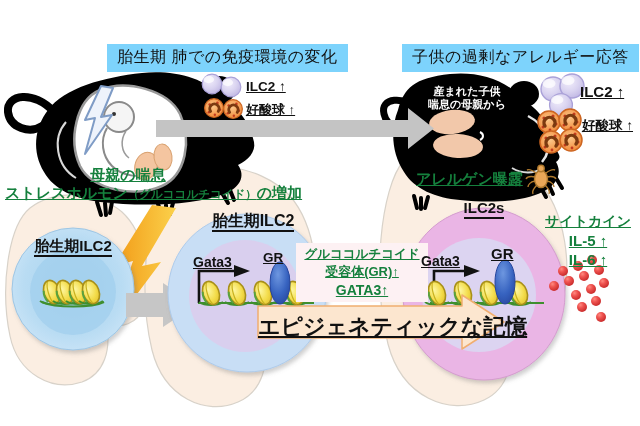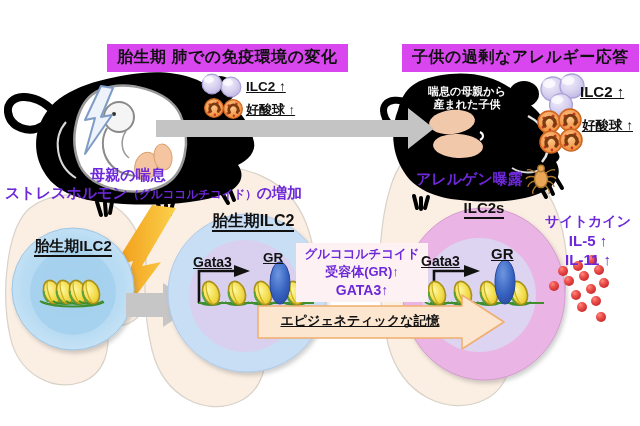--- a/index.html
+++ b/index.html
@@ -2,25 +2,25 @@
 <html><head>
 <meta charset="utf-8">
 <style>
   html,body{margin:0;padding:0;background:#fff;}
   .stage{position:relative;width:640px;height:426px;background:#ffffff;overflow:hidden;
          font-family:"Liberation Sans","DejaVu Sans",sans-serif;}
   .abs{position:absolute;}
   svg.art{position:absolute;left:0;top:0;z-index:1;}
   .txt{z-index:3;}
   .t{font-weight:bold;color:#111;text-decoration:underline;}
-  .red{color:#6d28d9;font-weight:bold;}
+  .red{color:#15803d;font-weight:bold;text-decoration:underline;}
   .white{color:#ffffff;}
   .ctr{text-align:center;}
   .nowrap{white-space:nowrap;}
-  .title-box{background:#d946ef;padding:3px 10px 4px 10px;font-size:16px;font-weight:bold;
+  .title-box{background:#7dd3fc;padding:3px 10px 4px 10px;font-size:16px;font-weight:normal;
              color:#111;white-space:nowrap;letter-spacing:0.5px;z-index:3;}
   .cell-label{font-weight:bold;color:#111;}
   .cell-label span{border-bottom:2.5px solid #111;padding-bottom:1px;}
   .grbox{background:#fdf1f3;}
 </style>
 </head>
 <body>
 
 <div class="stage">
 
@@ -236,42 +236,42 @@
 
 <div class="abs title-box txt" style="left:107px;top:44px">胎生期 肺での免疫環境の変化</div>
 <div class="abs title-box txt" style="left:402px;top:44px">子供の過剰なアレルギー応答</div>
 
 <div class="abs t nowrap txt" style="left:246px;top:79px;font-size:13.5px">ILC2 ↑</div>
 <div class="abs t nowrap txt" style="left:246px;top:101px;font-size:13px">好酸球 ↑</div>
 <div class="abs t nowrap txt" style="left:580px;top:83px;font-size:15px">ILC2 ↑</div>
 <div class="abs t nowrap txt" style="left:582px;top:117px;font-size:13.5px">好酸球 ↑</div>
 
 <div class="abs white ctr txt" style="left:423px;top:85px;width:88px;font-size:11px;font-weight:bold;line-height:13px">
+  <div>産まれた子供</div>
   <div>喘息の母親から</div>
-  <div>産まれた子供</div>
 </div>
 
 <div class="abs red ctr nowrap txt" style="left:58px;top:166px;width:140px;font-size:15px">母親の喘息</div>
 <div class="abs red nowrap txt" style="left:5px;top:184px;font-size:15px"><span>ストレスホルモン</span><span style="font-size:11.5px">（グルココルチコイド）</span><span>の増加</span></div>
 
 <div class="abs red nowrap txt" style="left:416px;top:170px;font-size:15px">アレルゲン曝露</div>
 
 <div class="abs red ctr txt" style="left:538px;top:212px;width:100px;font-size:14px;line-height:19px">
   <div>サイトカイン</div>
   <div style="font-size:15px">IL-5 ↑</div>
-  <div style="font-size:15px">IL-11 ↑</div>
+  <div style="font-size:15px">IL-6 ↑</div>
 </div>
 
 <div class="abs red ctr grbox txt" style="left:296px;top:243px;width:132px;font-size:12.5px;line-height:18px;padding:2px 0 3px 0">
   <div>グルココルチコイド</div>
   <div style="font-size:13px">受容体(GR)↑</div>
   <div style="font-size:14px">GATA3↑</div>
 </div>
 
-<div class="abs ctr t nowrap txt" style="left:258px;top:312px;width:204px;font-size:13px">エピジェネティックな記憶</div>
+<div class="abs ctr t nowrap txt" style="left:258px;top:312px;width:204px;font-size:22px">エピジェネティックな記憶</div>
 
 <div class="abs ctr cell-label txt" style="left:15px;top:237px;width:116px;font-size:15px"><span>胎生期ILC2</span></div>
 <div class="abs ctr cell-label txt" style="left:195px;top:211px;width:116px;font-size:16px"><span>胎生期ILC2</span></div>
 <div class="abs ctr cell-label txt" style="left:447px;top:199px;width:74px;font-size:15px"><span>ILC2s</span></div>
 
 <div class="abs t txt" style="left:193px;top:254px;font-size:14px">Gata3</div>
 <div class="abs t txt" style="left:263px;top:250px;font-size:13.5px">GR</div>
 <div class="abs t txt" style="left:421px;top:253px;font-size:14px">Gata3</div>
 <div class="abs t txt" style="left:491px;top:245px;font-size:15px">GR</div>
 

